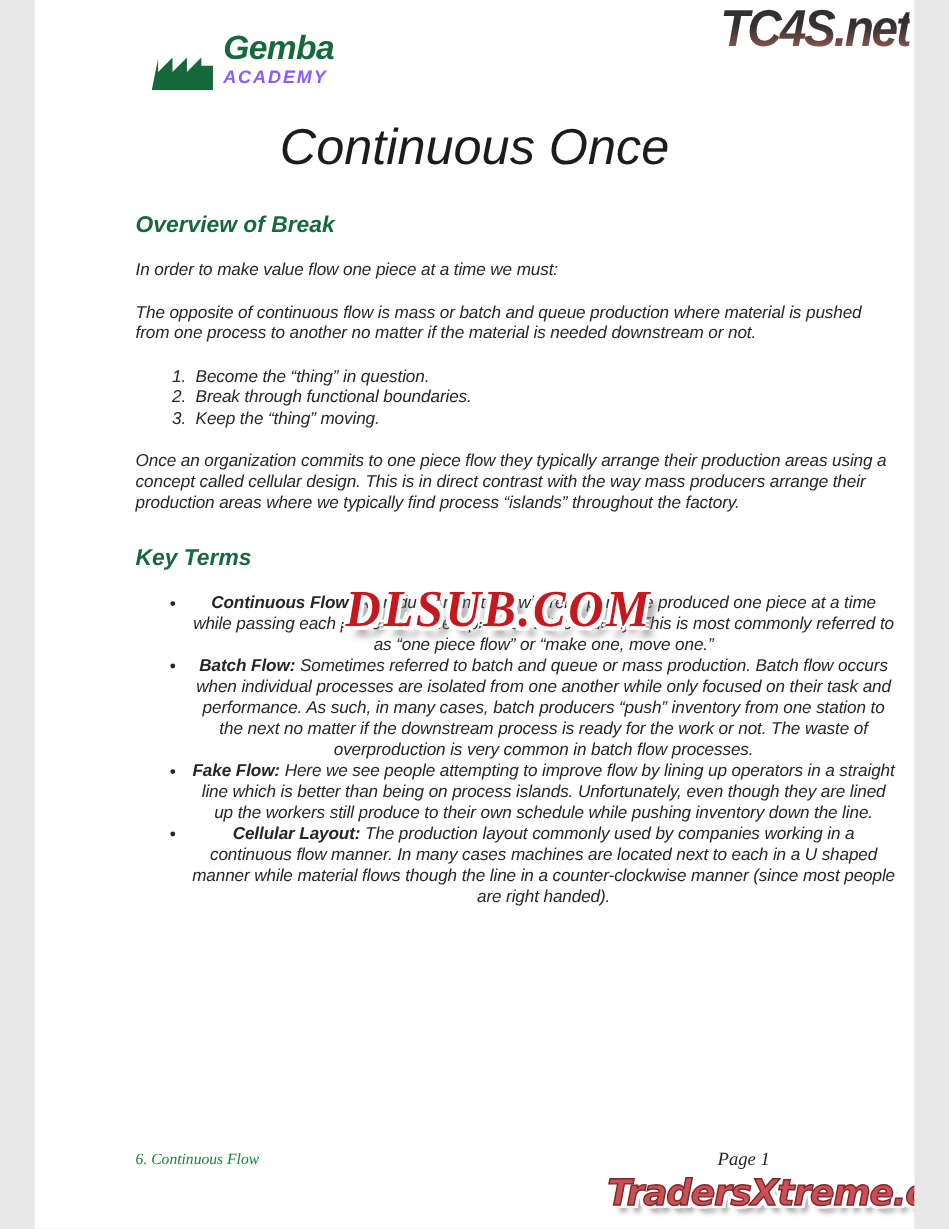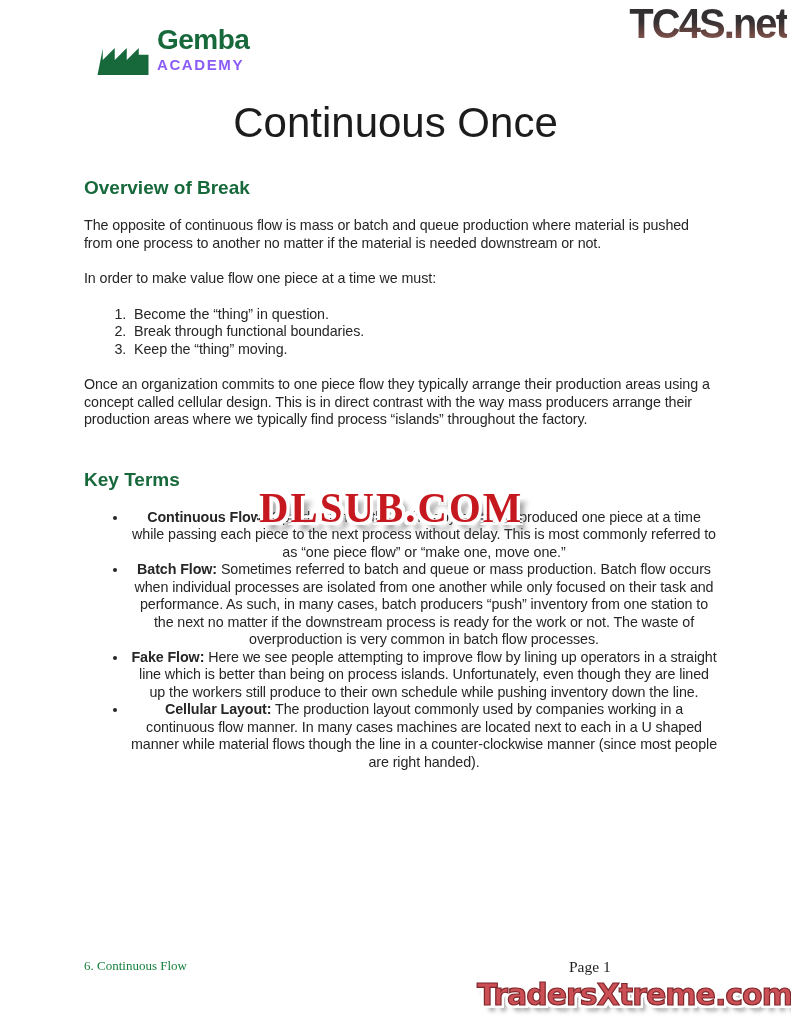--- a/index.html
+++ b/index.html
@@ -1,19 +1,20 @@
 <!DOCTYPE html>
 <html><head>
 <meta charset="utf-8">
 <style>
   html,body{margin:0;padding:0;background:#e8e8e8;}
   .page{
-    position:relative;width:791px;height:1024px;background:#ffffff;
+    position:relative;width:733px;height:1024px;background:#ffffff;
     font-family:"Liberation Sans",sans-serif;color:#232323;overflow:hidden;
     margin:0 auto;
+    font-style:italic;
   }
   
   .logo{position:absolute;left:90px;top:26px;display:flex;align-items:flex-start;gap:7px;}
   .logo svg{display:block;margin-top:6px;}
   .logo-text{display:flex;flex-direction:column;line-height:1;}
   .logo-line1{font-size:28px;font-weight:bold;color:#17693c;letter-spacing:-0.5px;}
   .logo-line2{font-size:15px;font-weight:bold;color:#8b5cf6;letter-spacing:1.6px;margin-top:3px;}
   
   .wm-top{
     position:absolute;top:2px;right:4px;
@@ -48,21 +49,21 @@
     font-size:42px;font-weight:400;color:#1c1c1c;letter-spacing:0;line-height:1.1;margin:0;
   }
   
   .content{
     position:absolute;left:84px;top:177px;width:634px;
     font-size:14.3px;line-height:17.5px;letter-spacing:-0.1px;color:#262626;
   }
   .content h2{
     font-size:19px;line-height:22px;font-weight:bold;color:#17693c;margin:0 0 18px 0;letter-spacing:0;
   }
-  .content h2.key-terms{margin-top:40px;}
+  .content h2.key-terms{margin-top:26px;}
   .content p{margin:0 0 18px 0;}
   .content ol{margin:0 0 18px 0;padding-left:46px;}
   .content ol li{padding-left:4px;}
   .content ul{margin:0;padding-left:44px;list-style:disc;text-align:center;}
   .content ul li{padding-left:2px;}
   .term{font-weight:bold;}
   
   .footer-left{
     position:absolute;left:84px;top:958px;
     font-family:"Liberation Serif",serif;font-size:13px;color:#15803d;
@@ -88,22 +89,22 @@
   </div>
 
   <div class="wm-top">TC4S.net</div>
 
   <h1 class="title">Continuous Once</h1>
 
   <div class="content">
 
     <h2>Overview of Break</h2>
 
+    <p>In order to make value flow one piece at a time we must:</p>
     <p>The opposite of continuous flow is mass or batch and queue production where material is pushed from one process to another no matter if the material is needed downstream or not.</p>
-    <p>In order to make value flow one piece at a time we must:</p>
 
     <ol>
       <li>Become the “thing” in question.</li>
       <li>Break through functional boundaries.</li>
       <li>Keep the “thing” moving.</li>
     </ol>
 
     <p>Once an organization commits to one piece flow they typically arrange their production areas using a concept called cellular design.  This is in direct contrast with the way mass producers arrange their production areas where we typically find process “islands” throughout the factory.</p>
 
     <h2 class="key-terms">Key Terms</h2>

